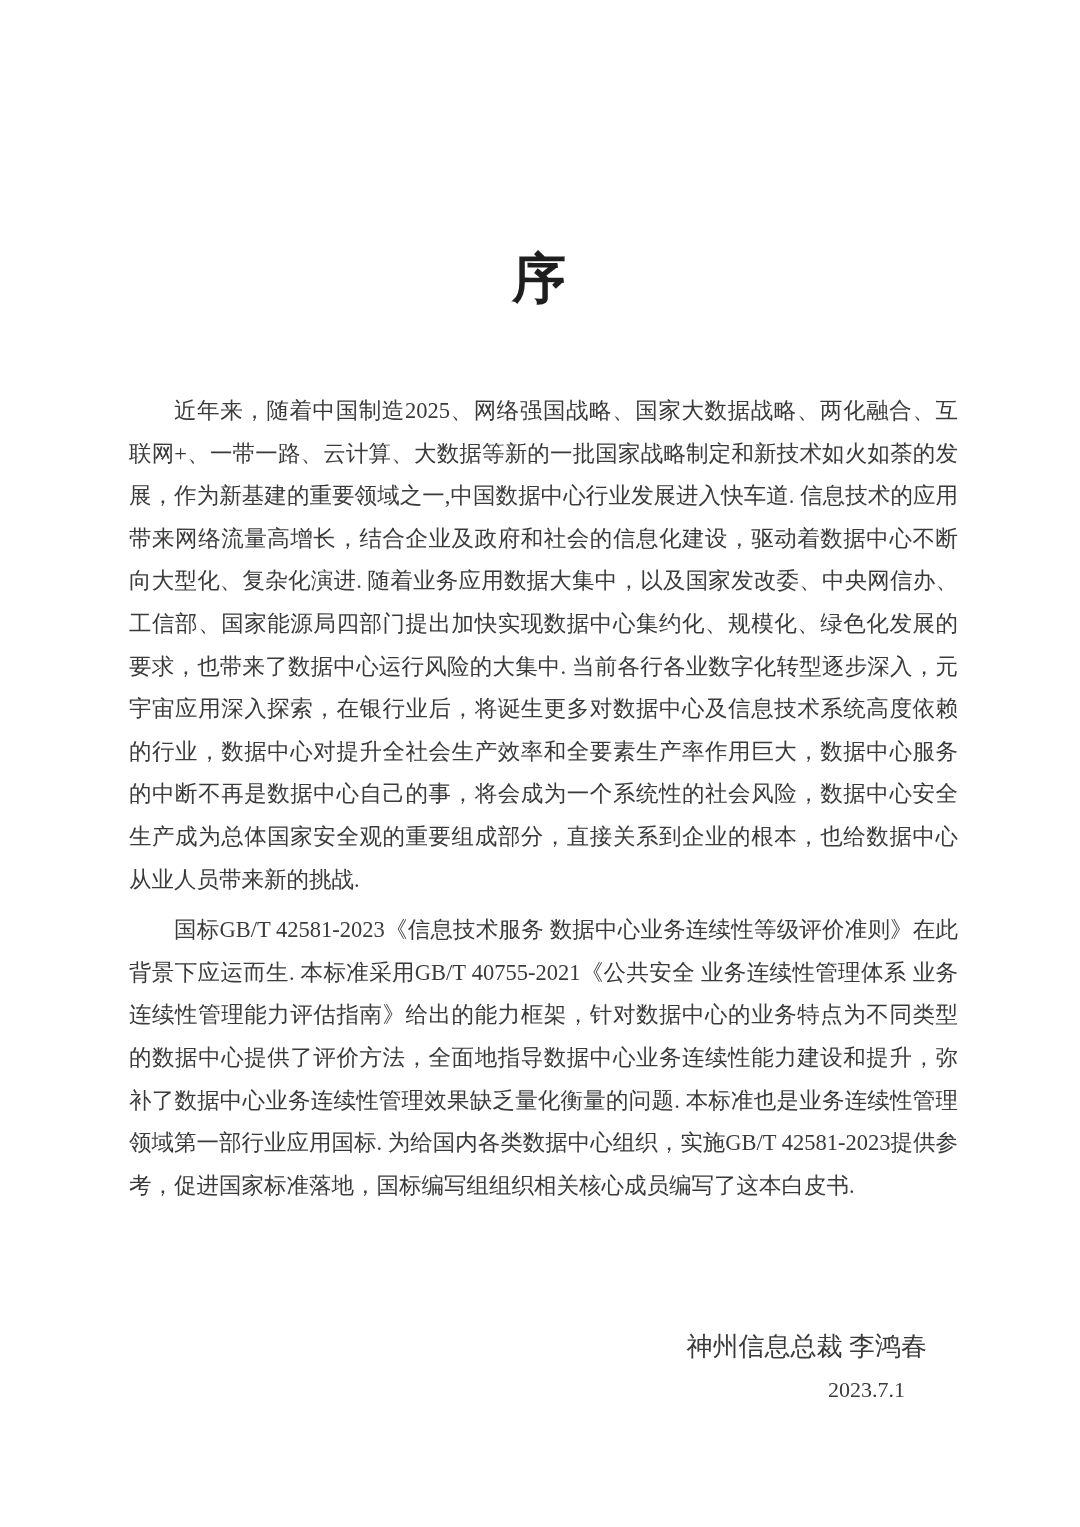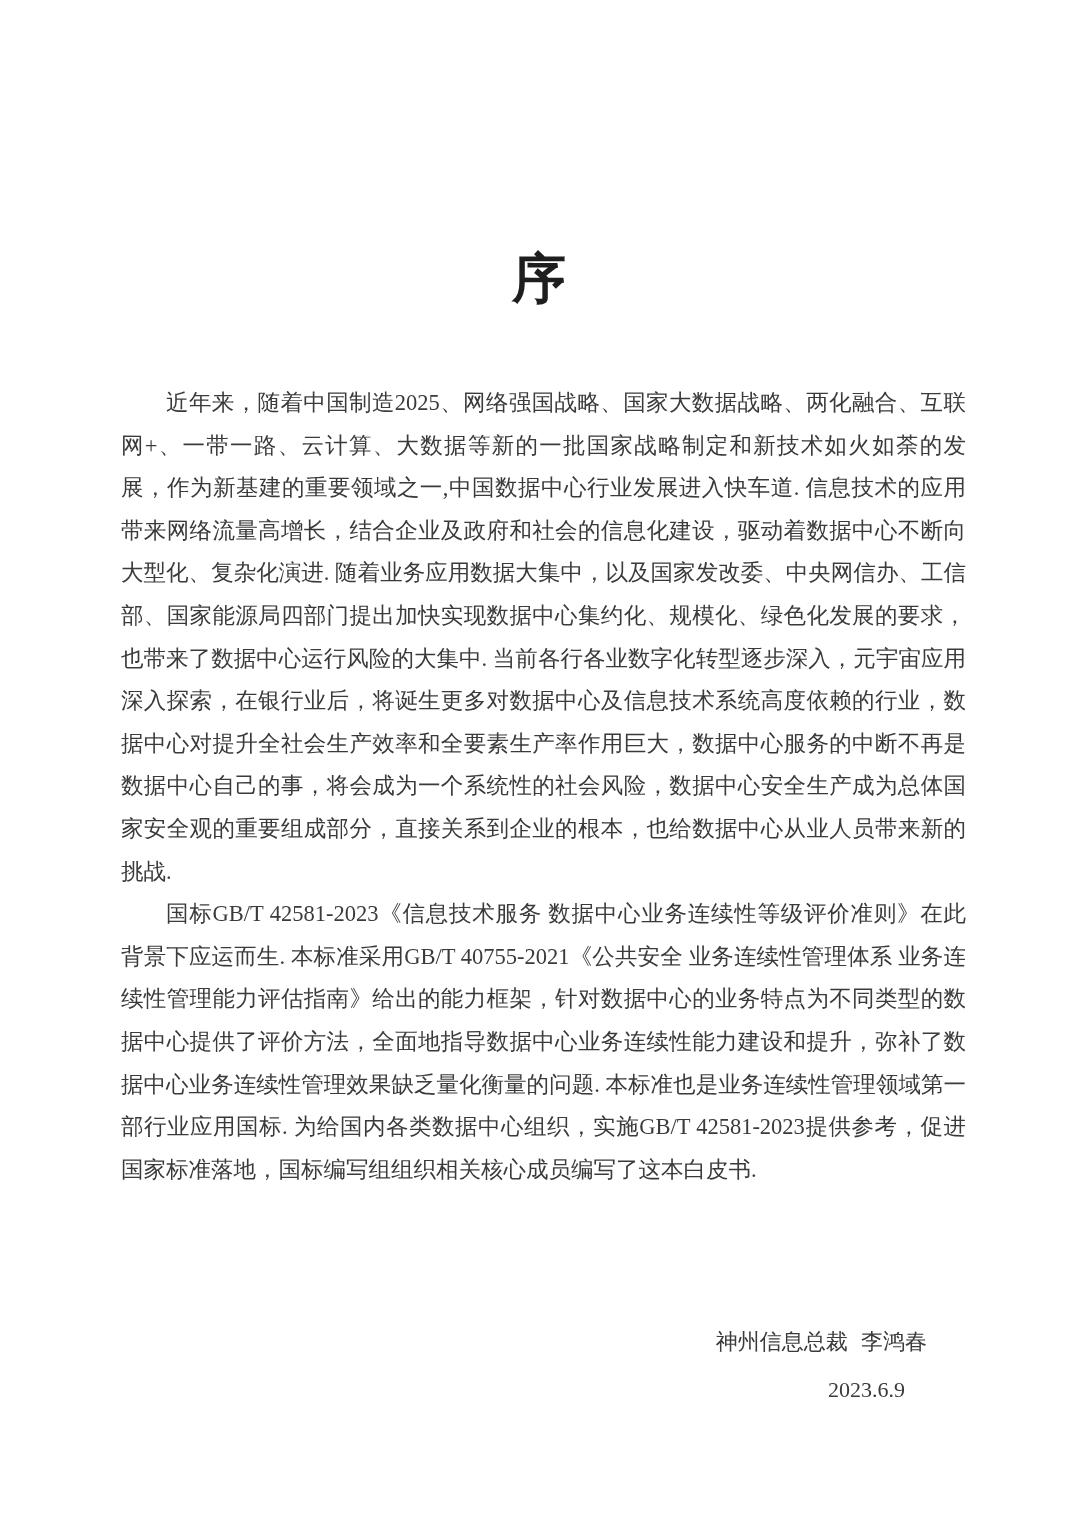--- a/index.html
+++ b/index.html
@@ -29,38 +29,37 @@
     letter-spacing: 2px;
     color: #1e1e1e;
   }
   .content {
     position: absolute;
     top: 382px;
     left: 121px;
     width: 845px;
   }
   .para {
-    margin: 0;
+    margin: 8px;
     font-size: 22.5px;
     line-height: 42.6px;
     text-align: justify;
     text-justify: inter-character;
     text-indent: 2em;
     color: #3a3a3a;
     word-break: break-all;
   }
   .signature {
     position: absolute;
     top: 1331px;
     right: 153px;
-    font-size: 22px;
+    font-size: 26px;
     line-height: 1.2;
     color: #3a3a3a;
     white-space: nowrap;
-    font-family: Liberation Mono, monospace;
   }
   .date {
     position: absolute;
     top: 1377px;
     right: 175px;
     font-size: 22px;
     line-height: 1.2;
     color: #3a3a3a;
     white-space: nowrap;
   }
@@ -72,15 +71,15 @@
 
   <h1 class="doc-title">序</h1>
 
   <div class="content">
     <p class="para">近年来，随着中国制造2025、网络强国战略、国家大数据战略、两化融合、互联网+、一带一路、云计算、大数据等新的一批国家战略制定和新技术如火如荼的发展，作为新基建的重要领域之一,中国数据中心行业发展进入快车道. 信息技术的应用带来网络流量高增长，结合企业及政府和社会的信息化建设，驱动着数据中心不断向大型化、复杂化演进. 随着业务应用数据大集中，以及国家发改委、中央网信办、工信部、国家能源局四部门提出加快实现数据中心集约化、规模化、绿色化发展的要求，也带来了数据中心运行风险的大集中. 当前各行各业数字化转型逐步深入，元宇宙应用深入探索，在银行业后，将诞生更多对数据中心及信息技术系统高度依赖的行业，数据中心对提升全社会生产效率和全要素生产率作用巨大，数据中心服务的中断不再是数据中心自己的事，将会成为一个系统性的社会风险，数据中心安全生产成为总体国家安全观的重要组成部分，直接关系到企业的根本，也给数据中心从业人员带来新的挑战.</p>
     <p class="para">国标GB/T 42581-2023《信息技术服务 数据中心业务连续性等级评价准则》在此背景下应运而生. 本标准采用GB/T 40755-2021《公共安全 业务连续性管理体系 业务连续性管理能力评估指南》给出的能力框架，针对数据中心的业务特点为不同类型的数据中心提供了评价方法，全面地指导数据中心业务连续性能力建设和提升，弥补了数据中心业务连续性管理效果缺乏量化衡量的问题. 本标准也是业务连续性管理领域第一部行业应用国标. 为给国内各类数据中心组织，实施GB/T 42581-2023提供参考，促进国家标准落地，国标编写组组织相关核心成员编写了这本白皮书.</p>
   </div>
 
   <div class="signature">神州信息总裁  李鸿春</div>
 
-  <div class="date">2023.6.9</div>
+  <div class="date">2023.7.1</div>
 
 </div>
 
 </body></html>

